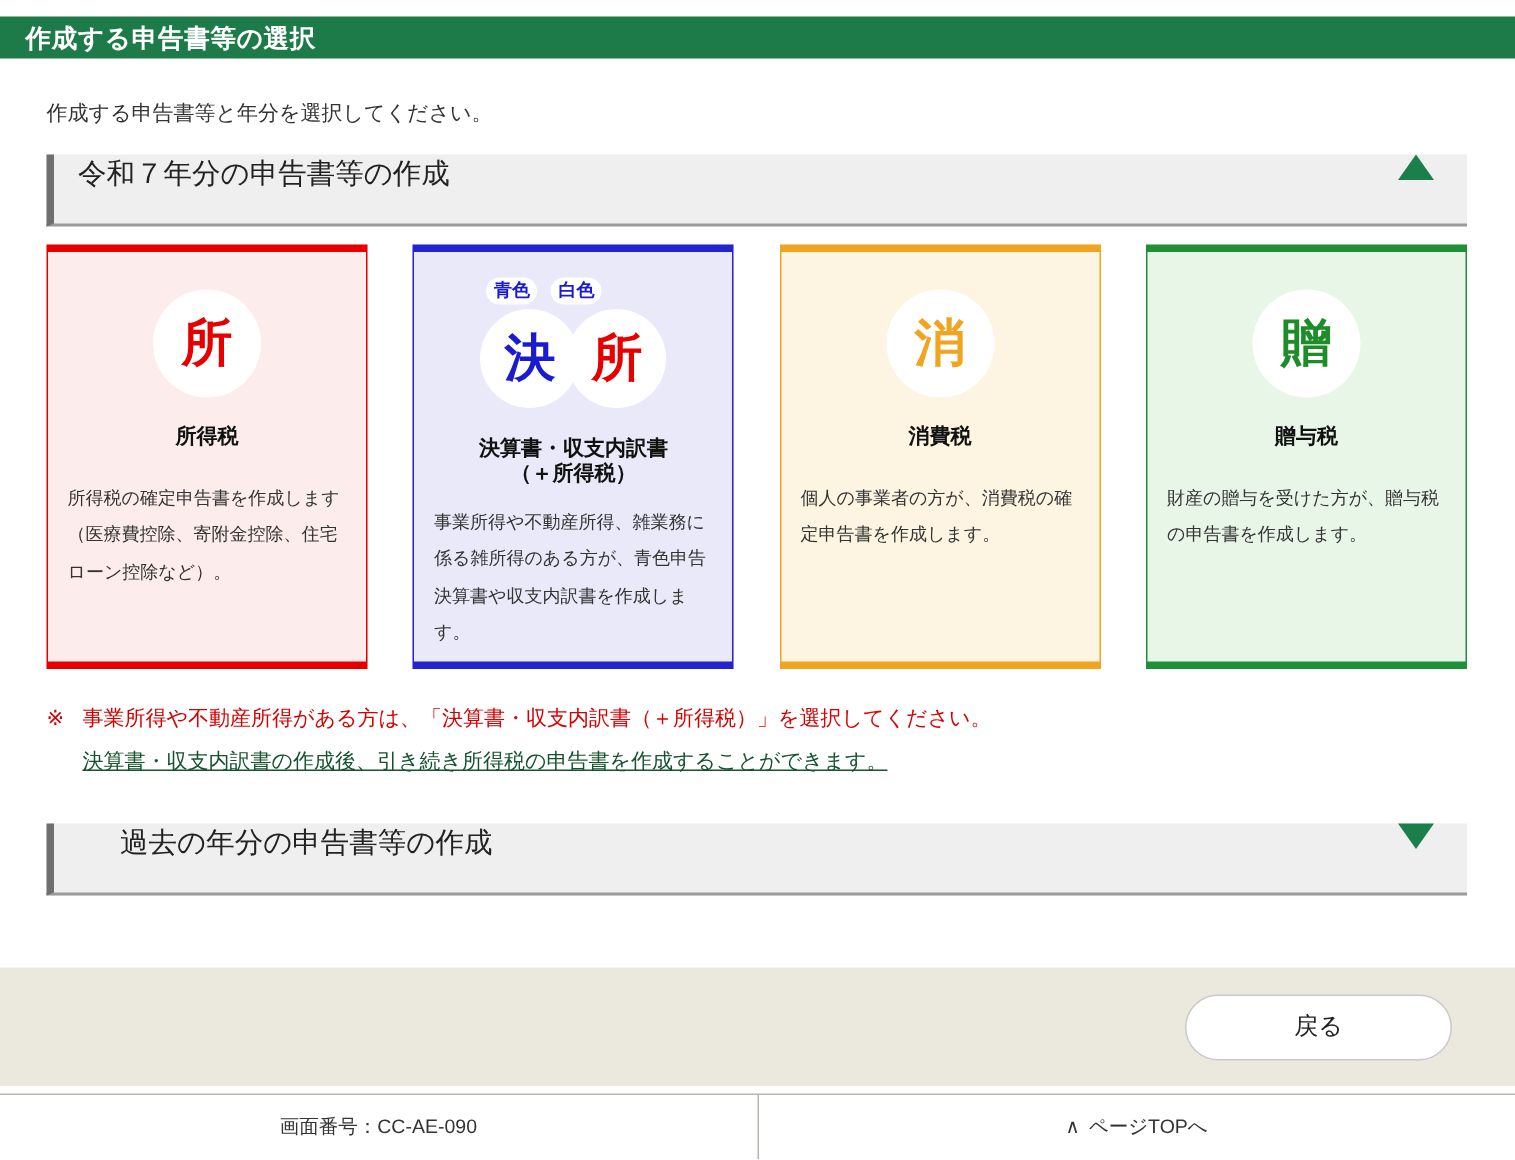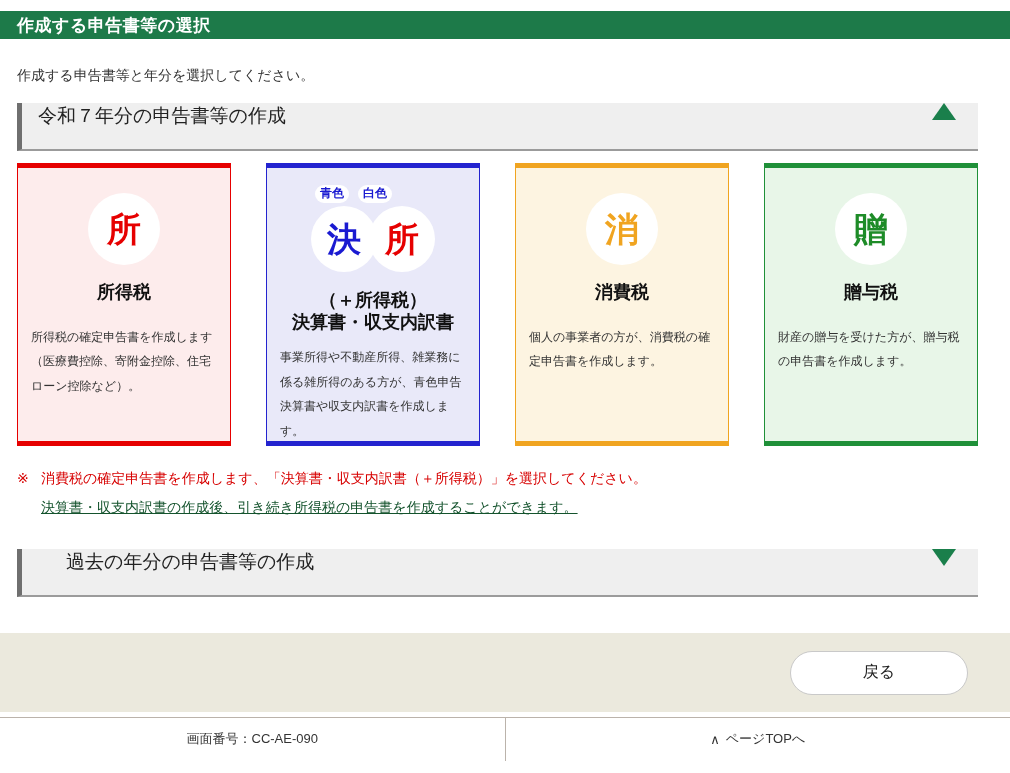--- a/index.html
+++ b/index.html
@@ -9,21 +9,21 @@
     font-family: "Liberation Sans", "DejaVu Sans", sans-serif;
     color: #333;
   }
   
   .title-bar {
     margin-top: 11px; height: 28px; background: #1d7a49;
     display: flex; align-items: center; padding-left: 17px;
   }
   .title-bar h1 { color: #fff; font-size: 17px; font-weight: bold; letter-spacing: .5px; }
 
-  .content { margin-left: 17px; margin-right: 32px; }
+  .content { margin-left: 31px; margin-right: 32px; }
 
   .instruction { margin-top: 28px; font-size: 14px; color: #333; }
 
   
   .section-header {
     margin-top: 18px; height: 48px; background: #efefef;
     border-left: 5px solid #6f6f6f; border-bottom: 2px solid #9b9b9b;
     display: flex; align-items: flex-start; justify-content: space-between;
     padding: 0 22px 0 16px; cursor: pointer;
   }
@@ -56,21 +56,21 @@
     margin: 25px auto 0; display: flex; align-items: center; justify-content: center;
   }
   .badge-char { font-size: 34px; font-weight: bold; line-height: 1; }
   .badge-char.red    { color: #e60000; }
   .badge-char.blue   { color: #1a1ad1; }
   .badge-char.orange { color: #f0a420; }
   .badge-char.green  { color: #1e8c28; }
 
   .card-title {
     margin-top: 17px; text-align: center;
-    font-size: 18px; font-weight: bold; color: #111; line-height: 1.2;
+    font-size: 14px; font-weight: bold; color: #111; line-height: 1.2;
   }
   .card-desc {
     margin: 21px 13px 0; font-size: 12px; line-height: 2.05; color: #333;
   }
 
   
   .dual-wrap { position: relative; height: 104px; margin-top: 12px; }
   .dual-wrap .circle2 {
     position: absolute; width: 66px; height: 66px; border-radius: 50%;
     background: #fff; top: 26px;
@@ -88,21 +88,21 @@
 
   
   .note { margin-top: 20px; font-size: 14px; line-height: 1.85; }
   .note-line1 { color: #d70000; display: flex; }
   .note-marker { width: 24px; flex: none; }
   .note-bold { font-weight: normal; }
   .note-line2 { color: #14532d; margin-left: 24px; margin-top: 3px; text-decoration: underline; }
 
   
   .action-bar {
-    margin-top: 36px; height: 79px; background: #ebe9dd; position: relative; text-decoration: underline;
+    margin-top: 48px; height: 79px; background: #ebe9dd; position: relative; text-decoration: underline;
   }
   .back-button {
     position: absolute; right: 42px; top: 18px;
     width: 178px; height: 44px; border-radius: 22px;
     background: #fff; border: 1px solid #c9c9c9;
     display: flex; align-items: center; justify-content: center;
     font-size: 16px; color: #222; cursor: pointer;
     font-family: inherit;
   }
 
@@ -151,22 +151,22 @@
           <span class="pill">白色</span>
         </div>
         <div class="circle2 c-left">
           <span class="badge-char blue">決</span>
         </div>
         <div class="circle2 c-right">
           <span class="badge-char red">所</span>
         </div>
       </div>
       <div class="card-title">
+        <div>決算書・収支内訳書</div>
         <div>（＋所得税）</div>
-        <div>決算書・収支内訳書</div>
       </div>
       <div class="card-desc">事業所得や不動産所得、雑業務に係る雑所得のある方が、青色申告決算書や収支内訳書を作成します。</div>
     </div>
 
     <div class="card orange">
       <div class="circle">
         <span class="badge-char orange">消</span>
       </div>
       <div class="card-title">消費税</div>
       <div class="card-desc">個人の事業者の方が、消費税の確定申告書を作成します。</div>
@@ -178,21 +178,21 @@
       </div>
       <div class="card-title">贈与税</div>
       <div class="card-desc">財産の贈与を受けた方が、贈与税の申告書を作成します。</div>
     </div>
 
   </div>
 
   <div class="note">
     <div class="note-line1">
       <span class="note-marker">※</span>
-      <span><span>消費税の確定申告書を作成します、</span><span class="note-bold">「決算書・収支内訳書（＋所得税）」</span><span>を選択してください。</span></span>
+      <span><span>事業所得や不動産所得がある方は、</span><span class="note-bold">「決算書・収支内訳書（＋所得税）」</span><span>を選択してください。</span></span>
     </div>
     <div class="note-line2">決算書・収支内訳書の作成後、引き続き所得税の申告書を作成することができます。</div>
   </div>
 
   <div class="section-header past">
     <span class="section-title">過去の年分の申告書等の作成</span>
     <span class="tri-down"></span>
   </div>
 
 </div>

